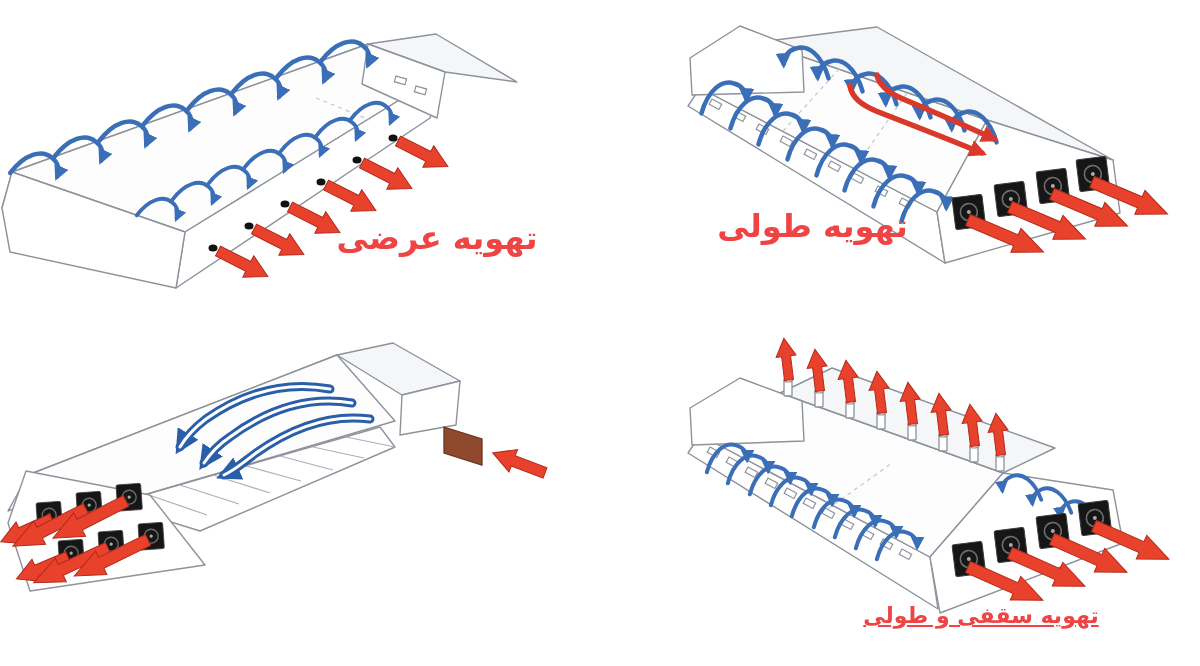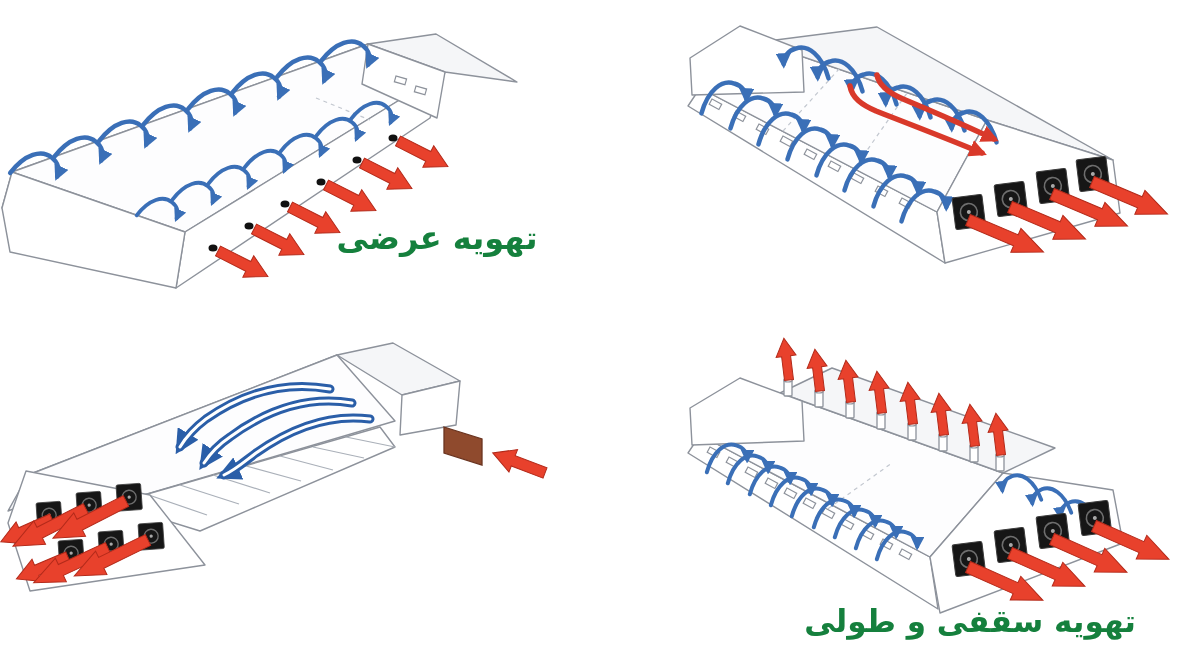--- a/index.html
+++ b/index.html
@@ -2,25 +2,25 @@
 <html><head>
 <meta charset="utf-8">
 <style>
   html,body{margin:0;padding:0;background:#ffffff;}
   #sheet{position:relative;width:1200px;height:666px;background:#ffffff;overflow:hidden;
          font-family:"DejaVu Sans",sans-serif;}
   .quad{position:absolute;width:600px;height:333px;}
   #q1{left:0;top:0;} #q2{left:600px;top:0;} #q3{left:0;top:333px;} #q4{left:600px;top:333px;}
   .quad svg{position:absolute;left:0;top:0;}
   .dlabel{position:absolute;direction:rtl;text-align:center;font-weight:700;
-          color:#15803d;font-size:32px;line-height:1.2;white-space:nowrap;}
+          color:#ef4444;font-size:32px;line-height:1.2;white-space:nowrap;}
   #l1{left:328px;top:219px;width:218px;}
   #l2{left:110px;top:207px;width:205px;}
   #l3{left:176px;top:262px;width:230px;}
-  #l4{left:226px;top:270px;width:310px;font-size:31px;}
+  #l4{left:226px;top:270px;width:310px;font-size:22px;text-decoration:underline;}
   .fw{fill:#ffffff;stroke:#8d929b;stroke-width:1.4;stroke-linejoin:round;}
   .fl{fill:#fdfdfe;stroke:#8d929b;stroke-width:1.4;stroke-linejoin:round;}
   .fr{fill:#f5f6f8;stroke:#8d929b;stroke-width:1.4;stroke-linejoin:round;}
   .dash{fill:none;stroke:#c2c7cf;stroke-width:1.2;stroke-dasharray:4 4;}
   .redC{fill:none;stroke:#d9392a;stroke-width:5.5;stroke-linecap:round;}
   .tun{fill:none;stroke:#2a5ea8;stroke-width:9;stroke-linecap:round;}
   .tunW{fill:none;stroke:#ffffff;stroke-width:3;stroke-linecap:round;}
   .truss{fill:none;stroke:#aab0b9;stroke-width:1.2;}
 </style>
 </head>
@@ -154,20 +154,21 @@
         <use href="#fanG" transform="translate(436,172) rotate(-7)"></use>
         <use href="#fanG" transform="translate(476,160) rotate(-7)"></use>
       </g>
       <g>
         <use href="#blkL" transform="translate(368,220) rotate(23)"></use>
         <use href="#blkL" transform="translate(410,207) rotate(23)"></use>
         <use href="#blkL" transform="translate(452,194) rotate(23)"></use>
         <use href="#blkL" transform="translate(492,182) rotate(23)"></use>
       </g>
     </svg>
+    <div class="dlabel" id="l2" dir="rtl">تهویه طولی</div>
   </div>
 
   <div class="quad" id="q3">
     <svg width="600" height="333" viewBox="0 0 600 333">
       <g>
         <polygon class="fr" points="8,178 28,142 337,22 320,58"></polygon>
         <polygon class="fl" points="28,142 337,22 395,88 113,171"></polygon>
         <polygon class="fw" points="113,171 380,94 395,114 200,198"></polygon>
         <g class="truss">
           <line x1="113" y1="171" x2="176" y2="194"></line>

